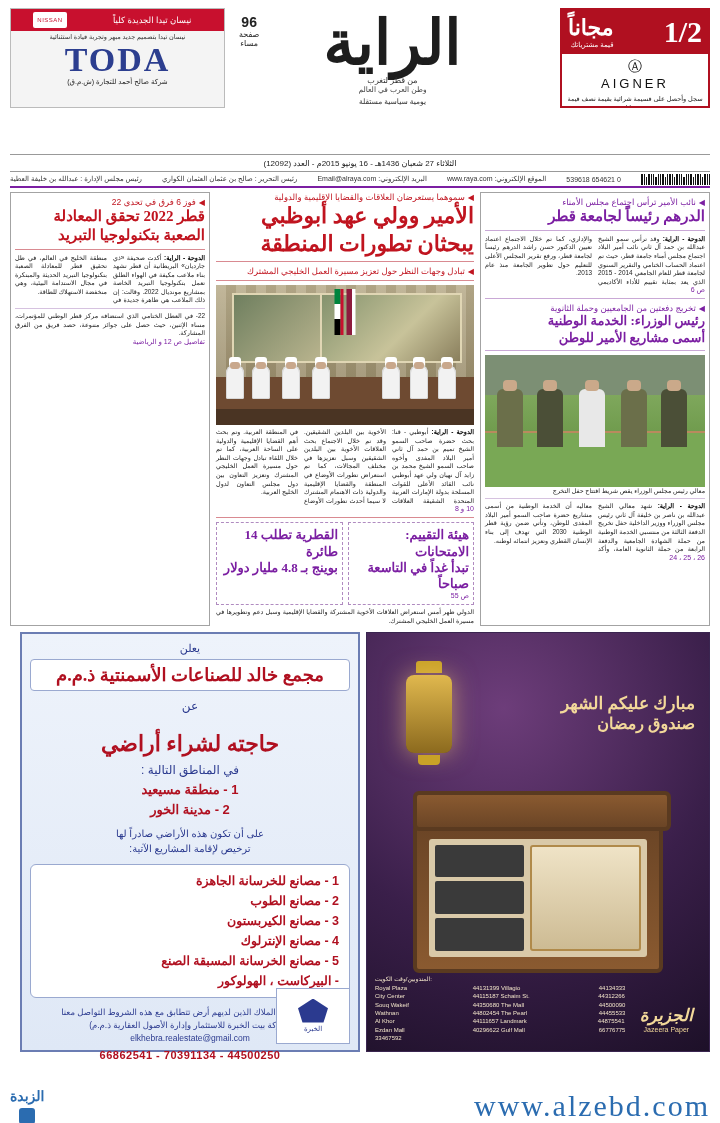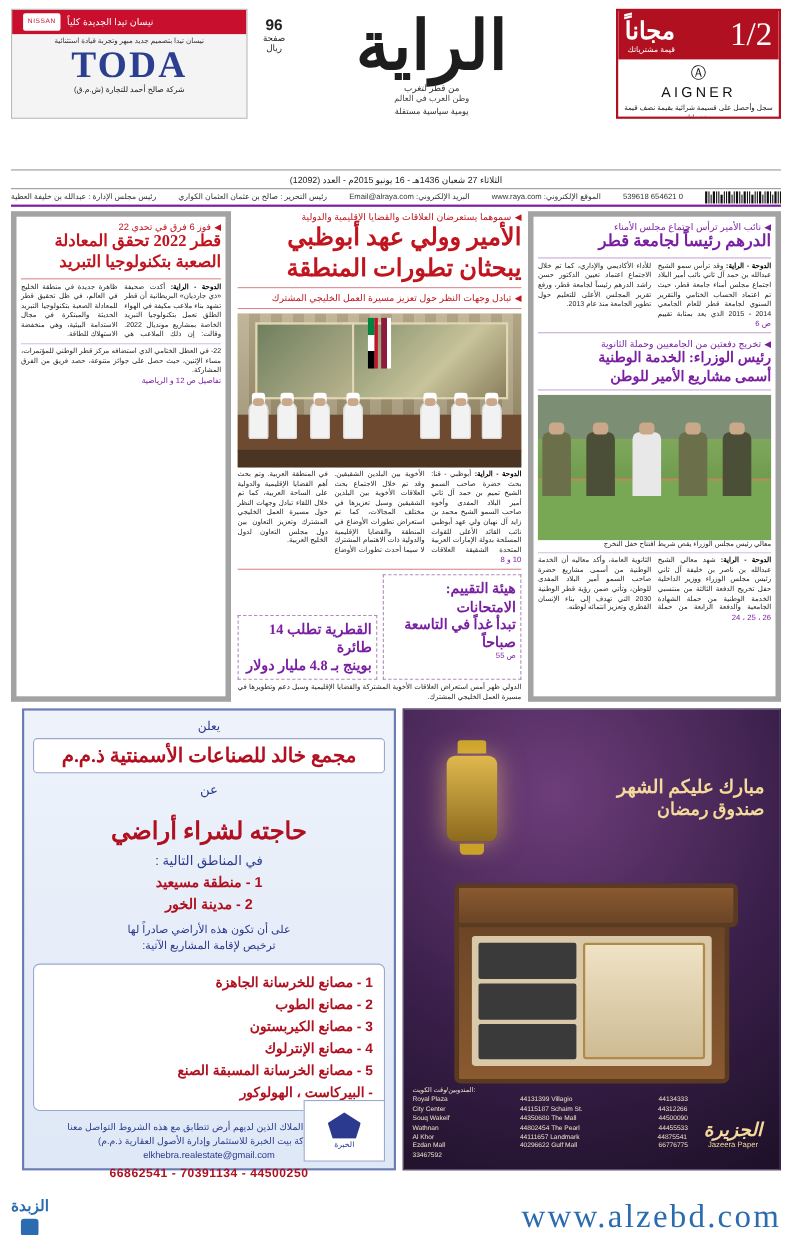--- a/index.html
+++ b/index.html
@@ -15,21 +15,21 @@
   .page { position:relative; width:720px; height:1123px; background:#fff; }
 
   
   .masthead { position:relative; height:150px; padding:8px 10px 0 10px; display:flex; align-items:flex-start; gap:6px; }
 
   
   .ad-nissan {
     width:215px; height:100px; border:1px solid #bbb; background:#f4f4f4;
     position:relative; overflow:hidden;
   }
-  .ad-nissan .topbar { height:22px; background:#c8102e; display:flex; align-items:center; justify-content:flex-end; padding:0 10px; }
+  .ad-nissan .topbar { height:22px; background:#c8102e; display:flex; align-items:center; justify-content:flex-end; padding:0 22px;gap:40px; }
   .ad-nissan .topbar .nis-logo {
     width:34px; height:16px; background:#fff; border-radius:2px; color:#c8102e;
     font-size:6px; display:flex; align-items:center; justify-content:center; letter-spacing:.5px;
   }
   .ad-nissan .topbar .ntxt { color:#fff; font-size:8.5px; margin-left:6px; }
   .ad-nissan .subtxt { font-size:6.5px; color:#333; text-align:center; margin-top:2px; }
   .ad-nissan .toda {
     font-size:34px; font-weight:bold; color:#2c3e8f; text-align:center;
     letter-spacing:2px; line-height:34px; margin-top:2px;
     font-family:"Liberation Serif", serif;
@@ -49,21 +49,21 @@
   .pages-badge {
     position:absolute; top:6px; left:8px; text-align:center; font-size:8px; color:#222;
   }
   .pages-badge .num { font-size:14px; font-weight:bold; }
 
   
   .ad-aigner {
     width:150px; height:100px; border:2px solid #b01020; background:#fff; position:relative; overflow:hidden;
   }
   .ad-aigner .band { background:#b01020; color:#fff; height:44px; display:flex; align-items:center; justify-content:space-between; padding:0 6px; }
-  .ad-aigner .half { font-size:30px; font-weight:normal; font-family:"Liberation Serif", serif; }
+  .ad-aigner .half { font-size:30px; font-weight:bold; font-family:"Liberation Serif", serif; }
   .ad-aigner .free { font-size:22px; font-weight:bold; }
   .ad-aigner .free small { display:block; font-size:7px; font-weight:normal; }
   .ad-aigner .brand { text-align:center; margin-top:4px; }
   .ad-aigner .brand .mark { font-size:14px; color:#111; }
   .ad-aigner .brand .nm { font-size:13px; letter-spacing:3px; color:#111; }
   .ad-aigner .lines { font-size:6.5px; color:#222; text-align:center; line-height:9px; margin-top:3px; }
 
   
   .date-strip {
     margin:4px 10px 0 10px; border-top:1px solid #999; border-bottom:1px solid #999;
@@ -81,21 +81,21 @@
 
   
   .content { padding:4px 10px 0 10px; }
   .row { display:flex; gap:6px; }
 
   .col-left { width:258px; }      
   .col-mid { width:200px; }
   .col-right { width:230px; }
 
   
-  .box-purple { border:5px solid #a3a3a3; padding:4px; background:#fff; }
+  .box-purple { border:1px solid #a3a3a3; padding:4px; background:#fff; }
 
   .kicker { color:#7b1fa2; font-size:8.5px; text-align:right; }
   .kicker-red { color:#c0141f; font-size:8.5px; text-align:right; }
   .headline-red {
     color:#c0141f; font-weight:bold; font-family:"Liberation Serif", serif;
     text-align:right; line-height:1.25;
   }
   .headline-purple {
     color:#7b1fa2; font-weight:bold; font-family:"Liberation Serif", serif;
     text-align:right; line-height:1.25;
@@ -251,21 +251,21 @@
         <div class="nm">AIGNER</div>
       </div>
       <div class="lines">سجل وأحصل على قسيمة شرائية بقيمة نصف قيمة مشترياتك</div>
 
     </div>
 
     <div class="title-block">
       <div class="pages-badge">
         <div class="num">96</div>
         <div>صفحة</div>
-        <div>ريال</div>
+        <div>مساء</div>
       </div>
       <div class="logo-ar">الراية</div>
       <div class="logo-sub">من قطر لتغرب</div>
       <div class="logo-sub2">وطن العرب في العالم</div>
       <div class="logo-tag">يومية سياسية مستقلة</div>
     </div>
 
     <div class="ad-nissan">
       <div class="topbar">
         <div class="ntxt">نيسان تيدا الجديدة كلياً</div>
@@ -399,21 +399,21 @@
         <div class="pg-ref">10 و 8</div>
 
         <div class="rule-red"></div>
 
         <div class="row" style="gap:5px;">
           <div class="box-dash" style="width:126px;">
             <div class="headline-purple h-sm">هيئة التقييم: الامتحانات</div>
             <div class="headline-purple h-sm">تبدأ غداً في التاسعة صباحاً</div>
             <div class="pg-ref">ص 55</div>
           </div>
-          <div class="box-dash" style="flex:1;margin-top:37px;">
+          <div class="box-dash" style="flex:1;">
             <div class="headline-purple h-sm">القطرية تطلب 14 طائرة</div>
             <div class="headline-purple h-sm">بوينج بـ 4.8 مليار دولار</div>
           </div>
         </div>
         <div class="body-ar" style="margin-top:3px;">الدولي ظهر أمس استعراض العلاقات الأخوية المشتركة والقضايا الإقليمية وسبل دعم وتطويرها في مسيرة العمل الخليجي المشترك.</div>
       </div>
 
       <div class="col-mid box-purple">
         <div class="kicker-red arrow-red">فوز 6 فرق في تحدي 22</div>
         <div class="headline-red h-mid">قطر 2022 تحقق المعادلة الصعبة بتكنولوجيا التبريد</div>

